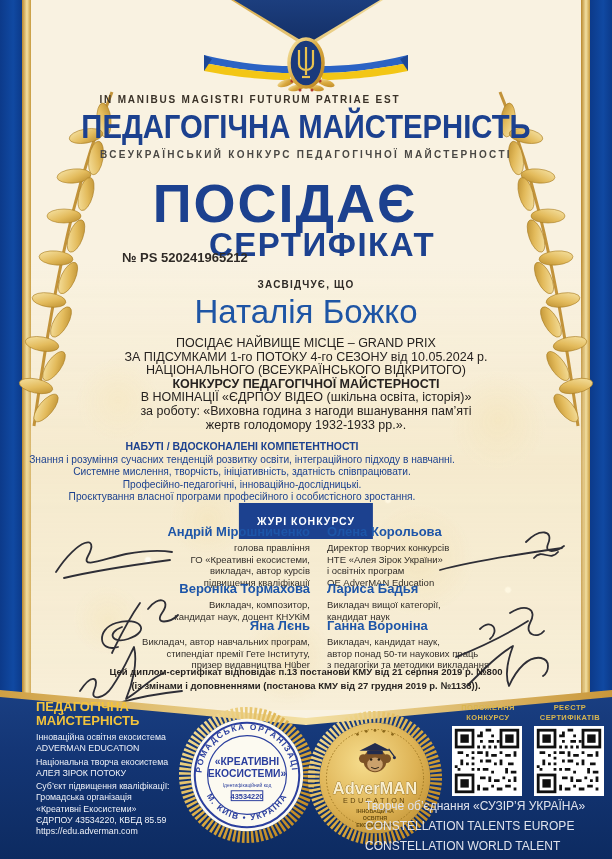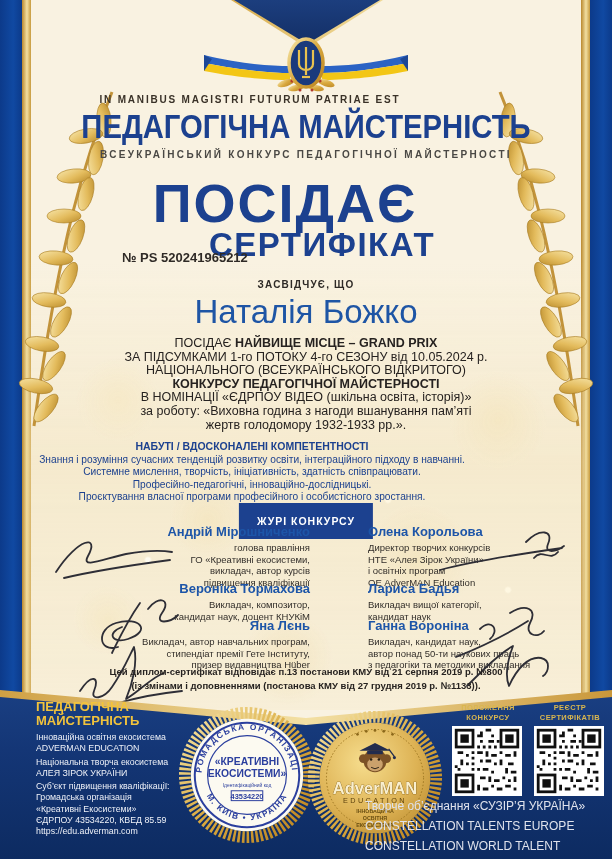--- a/index.html
+++ b/index.html
@@ -46,33 +46,33 @@
   .word1{position:absolute;left:0;top:176px;width:570px;text-align:center;font-size:54px;font-weight:bold;
          letter-spacing:2px;color:#1c418f;line-height:1;}
   .word2{position:absolute;left:32px;top:228px;width:580px;text-align:center;font-size:33px;font-weight:bold;
          letter-spacing:1.5px;color:#1c418f;line-height:1;}
   .certnum{position:absolute;left:122px;top:250px;font-size:13px;font-weight:bold;color:#2f2a26;}
   .certifies{position:absolute;left:0;top:279px;width:612px;text-align:center;font-size:10px;font-weight:bold;
              letter-spacing:1.2px;color:#2e2a26;}
   .recipient{position:absolute;left:0;top:293px;width:612px;text-align:center;font-size:33px;color:#1e55a5;}
   
   .award{position:absolute;left:0;top:337px;width:612px;text-align:center;font-size:12.5px;line-height:13.6px;color:#262220;}
-  .award b{font-weight:bold;}
-  
-  .comp{position:absolute;left:10px;top:440px;width:484px;text-align:center;color:#1c418f;}
+  .award b{font-weight:normal;}
+  
+  .comp{position:absolute;left:0;top:440px;width:484px;text-align:center;color:#1c418f;}
   .comp .ct{font-size:10.5px;font-weight:bold;margin-bottom:2px;}
   .comp .cl{font-size:10.2px;line-height:12.3px;white-space:pre-line;}
   
   .jbadge{position:absolute;top:503px;left:50%;transform:translateX(-50%);background:#1c418f;color:#fff;
           font-size:10.5px;font-weight:bold;letter-spacing:1px;padding:12px 18px;}
   .jur{position:absolute;width:200px;}
   .jur .jn{font-size:13px;font-weight:bold;color:#1d55a8;}
   .jur .jd{font-size:9.5px;line-height:11.5px;color:#322e2a;margin-top:3px;white-space:pre-line;}
   .jl{text-align:right;left:110px;}
-  .jr{text-align:left;left:327px;margin-left:41px;}
+  .jr{text-align:left;left:327px;}
   .r1{top:524px}.r2{top:581px}.r3{top:618px}
   .sig{position:absolute;}
   .sig path{stroke:#2e2e36;stroke-width:1.8;fill:none;stroke-linecap:round;stroke-linejoin:round;}
   
   .legal{position:absolute;left:0;top:665px;width:612px;text-align:center;font-size:9.5px;font-weight:bold;
          line-height:1.45;color:#262220;white-space:pre-line;}
   
   .footer{position:absolute;left:0;top:660px;width:612px;height:199px;}
   .gold-v{position:absolute;inset:0;background:linear-gradient(90deg,#cfa044,#f3e0a4 50%,#c9973a);
           clip-path:polygon(0 30px,50% 58px,100% 30px,100% 100%,0 100%);}
@@ -297,21 +297,21 @@
 
   <div class="footer">
     <div class="gold-v"></div>
     <div class="blue-v"></div>
 
     <div class="fbrand">ПЕДАГОГІЧНА
 МАЙСТЕРНІСТЬ</div>
     <div class="feco fe1">Інноваційна освітня екосистема
 ADVERMAN EDUCATION</div>
     <div class="feco fe2">Національна творча екосистема
-АЛЕЯ ЗІРОК УКРАЇНИ</div>
+АЛЕЯ ЗІРОК ПОТОКУ</div>
     <div class="feco fe3">Суб’єкт підвищення кваліфікації:
 Громадська організація
 «Креативні Екосистеми»
 ЄДРПОУ 43534220, КВЕД 85.59
 https://edu.adverman.com</div>
 
     <svg class="seal" viewBox="0 0 140 140">
       <circle cx="70" cy="70" r="63" fill="none" stroke="url(#goldg)" stroke-width="12" stroke-dasharray="2.6 2"></circle>
       <circle cx="70" cy="70" r="57" fill="#fcfaf1"></circle>
       <circle cx="70" cy="70" r="53" fill="none" stroke="#2b3f9e" stroke-width="2"></circle>

